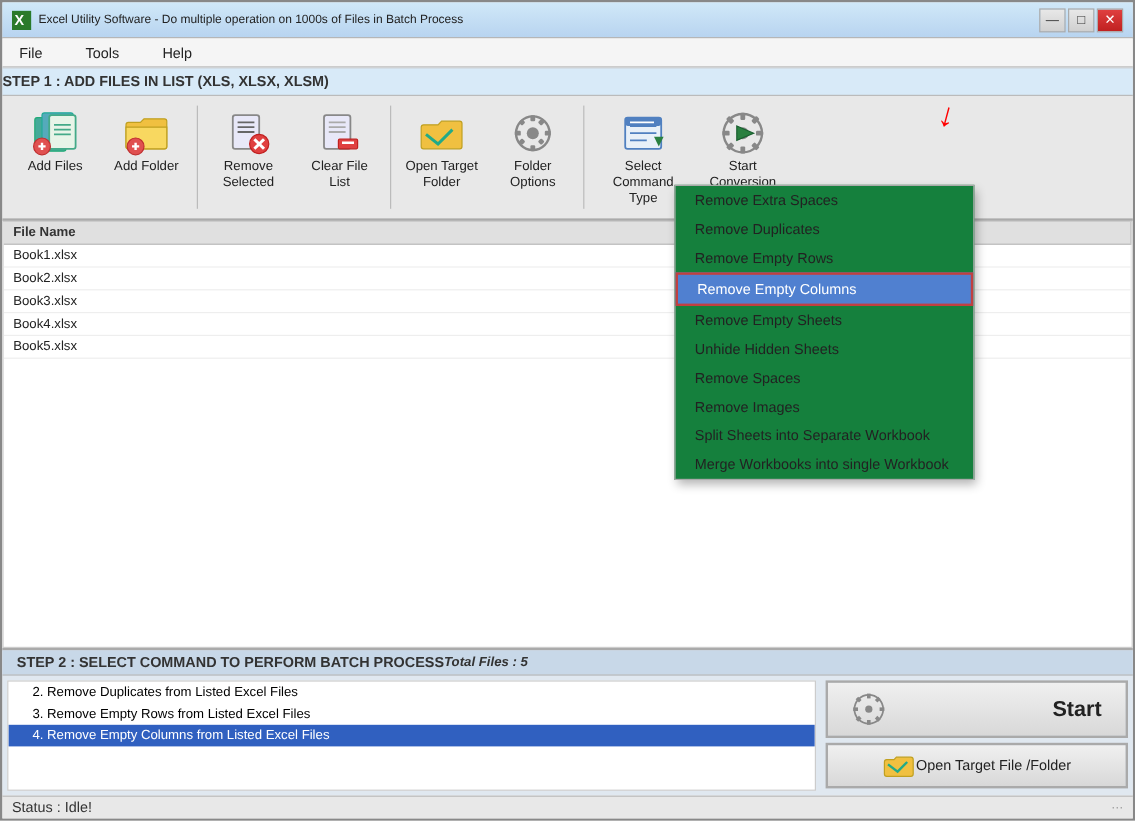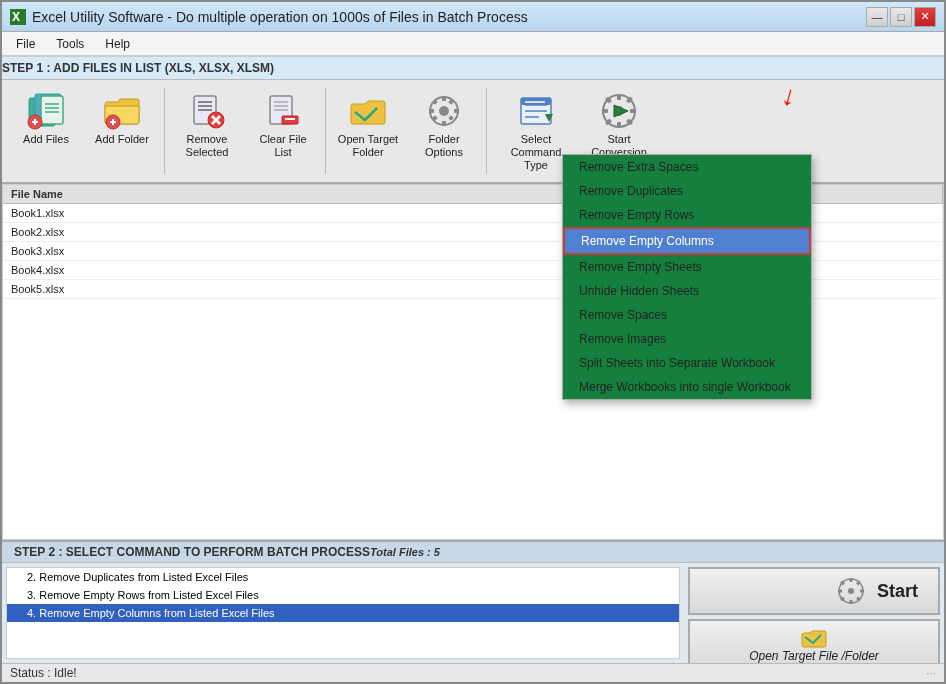--- a/index.html
+++ b/index.html
@@ -3,26 +3,26 @@
   <meta charset="utf-8">
   <style>
     * { box-sizing: border-box; margin: 0; padding: 0; font-family: 'Segoe UI', Tahoma, sans-serif; font-size: 12px; }
     body { background: #f0f0f0; width: 946px; height: 684px; overflow: hidden; }
 
     .window { width: 946px; height: 684px; background: #f0f0f0; border: 2px solid #888; display: flex; flex-direction: column; }
 
     .title-bar { background: linear-gradient(to bottom, #d0e8f8, #b8d4f0); height: 30px; display: flex; align-items: center; justify-content: space-between; padding: 0 8px; border-bottom: 1px solid #aaa; }
     .title-bar-left { display: flex; align-items: center; gap: 6px; }
     .title-bar-icon { width: 16px; height: 16px; background: #4a8; display: flex; align-items: center; justify-content: center; color: white; font-size: 10px; }
-    .title-bar-text { font-size: 14px; color: #222; font-weight: normal; }
+    .title-bar-text { font-size: 10px; color: #222; font-weight: normal; }
     .title-bar-buttons { display: flex; gap: 2px; }
     .title-btn { width: 22px; height: 20px; border: 1px solid #aaa; background: linear-gradient(to bottom, #e8e8e8, #d0d0d0); cursor: pointer; display: flex; align-items: center; justify-content: center; font-size: 11px; color: #333; }
     .title-btn.close { background: linear-gradient(to bottom, #e04040, #c02020); color: white; }
 
-    .menu-bar { height: 24px; background: #f5f5f5; border-bottom: 1px solid #ccc; display: flex; align-items: center; padding: 0 8px; gap: 9px; }
+    .menu-bar { height: 24px; background: #f5f5f5; border-bottom: 1px solid #ccc; display: flex; align-items: center; padding: 0 8px; gap: 24px; }
     .menu-item { font-size: 12px; cursor: pointer; padding: 2px 6px; color: #222; }
 
     .step-header { background: #d8eaf8; padding: 4px 0; font-weight: bold; font-size: 11px; color: #333; border-bottom: 1px solid #bbb; border-top: 1px solid #ccc; }
 
     .toolbar { background: #e8e8e8; border-bottom: 2px solid #aaa; padding: 4px 8px; display: flex; align-items: flex-start; gap: 4px; min-height: 80px; position: relative; }
     .toolbar-btn { display: flex; flex-direction: column; align-items: center; justify-content: flex-start; width: 72px; padding: 6px 4px 4px; cursor: pointer; border: 1px solid transparent; background: transparent; min-height: 68px; }
     .toolbar-btn .icon-area { width: 40px; height: 40px; display: flex; align-items: center; justify-content: center; margin-bottom: 2px; }
     .toolbar-btn .btn-label { font-size: 11px; text-align: center; color: #222; line-height: 1.2; }
 
     .toolbar-divider { width: 1px; background: #bbb; margin: 4px 2px; align-self: stretch; }
@@ -42,22 +42,22 @@
     .bottom-panel { background: #e0e8f0; border-top: 2px solid #aaa; }
     .step2-header { background: #c8d8e8; padding: 3px 12px; font-weight: bold; font-size: 11px; color: #333; border-bottom: 1px solid #bbb; display: flex; align-items: center; }
     .total-files { font-size: 11px; color: #333; font-style: italic; }
 
     .bottom-content { display: flex; height: 100px; }
     .command-list-area { flex: 1; background: white; border: 1px solid #ccc; margin: 4px; overflow-y: auto; }
     .command-item { padding: 3px 20px; font-size: 11px; cursor: pointer; }
     .command-item.selected { background: #3060c0; color: white; }
 
     .bottom-actions { display: flex; flex-direction: column; gap: 4px; padding: 4px; width: 260px; }
-    .start-btn { display: flex; align-items: center; justify-content: flex-end; gap: 12px; background: linear-gradient(to bottom, #f0f0f0, #d8d8d8); border: 2px solid #aaa; padding: 8px 20px; cursor: pointer; font-size: 16px; font-weight: bold; color: #222; }
-    .open-target-btn { display: flex; flex-direction: column; align-items: center; justify-content: center; background: linear-gradient(to bottom, #f0f0f0, #d8d8d8); border: 2px solid #aaa; padding: 6px; cursor: pointer; font-size: 11px; color: #222; font-style: italic; }
+    .start-btn { display: flex; align-items: center; justify-content: space-between; gap: 12px; background: linear-gradient(to bottom, #f0f0f0, #d8d8d8); border: 2px solid #aaa; padding: 8px 20px; cursor: pointer; font-size: 16px; font-weight: bold; color: #222; }
+    .open-target-btn { display: flex; flex-direction: row; align-items: center; justify-content: center; background: linear-gradient(to bottom, #f0f0f0, #d8d8d8); border: 2px solid #aaa; padding: 6px; cursor: pointer; font-size: 11px; color: #222; }
 
     .status-bar { background: #e8e8e8; border-top: 1px solid #bbb; padding: 2px 8px; display: flex; align-items: center; font-size: 11px; color: #333; }
 
     
     .dropdown-menu { position: absolute; top: 74px; left: 560px; width: 250px; background: #15803d; border: 1px solid #aaa; box-shadow: 2px 4px 8px rgba(0,0,0,0.3); z-index: 100; }
     .dropdown-item { padding: 5px 16px; font-size: 12px; cursor: pointer; color: #222; }
     .dropdown-item.highlighted { background: #5080d0; color: white; border: 2px solid #c04040; }
 
     
     .red-arrow { position: absolute; top: 2px; right: 148px; color: red; font-size: 28px; font-weight: bold; z-index: 200; line-height: 1; transform: rotate(15deg); }

